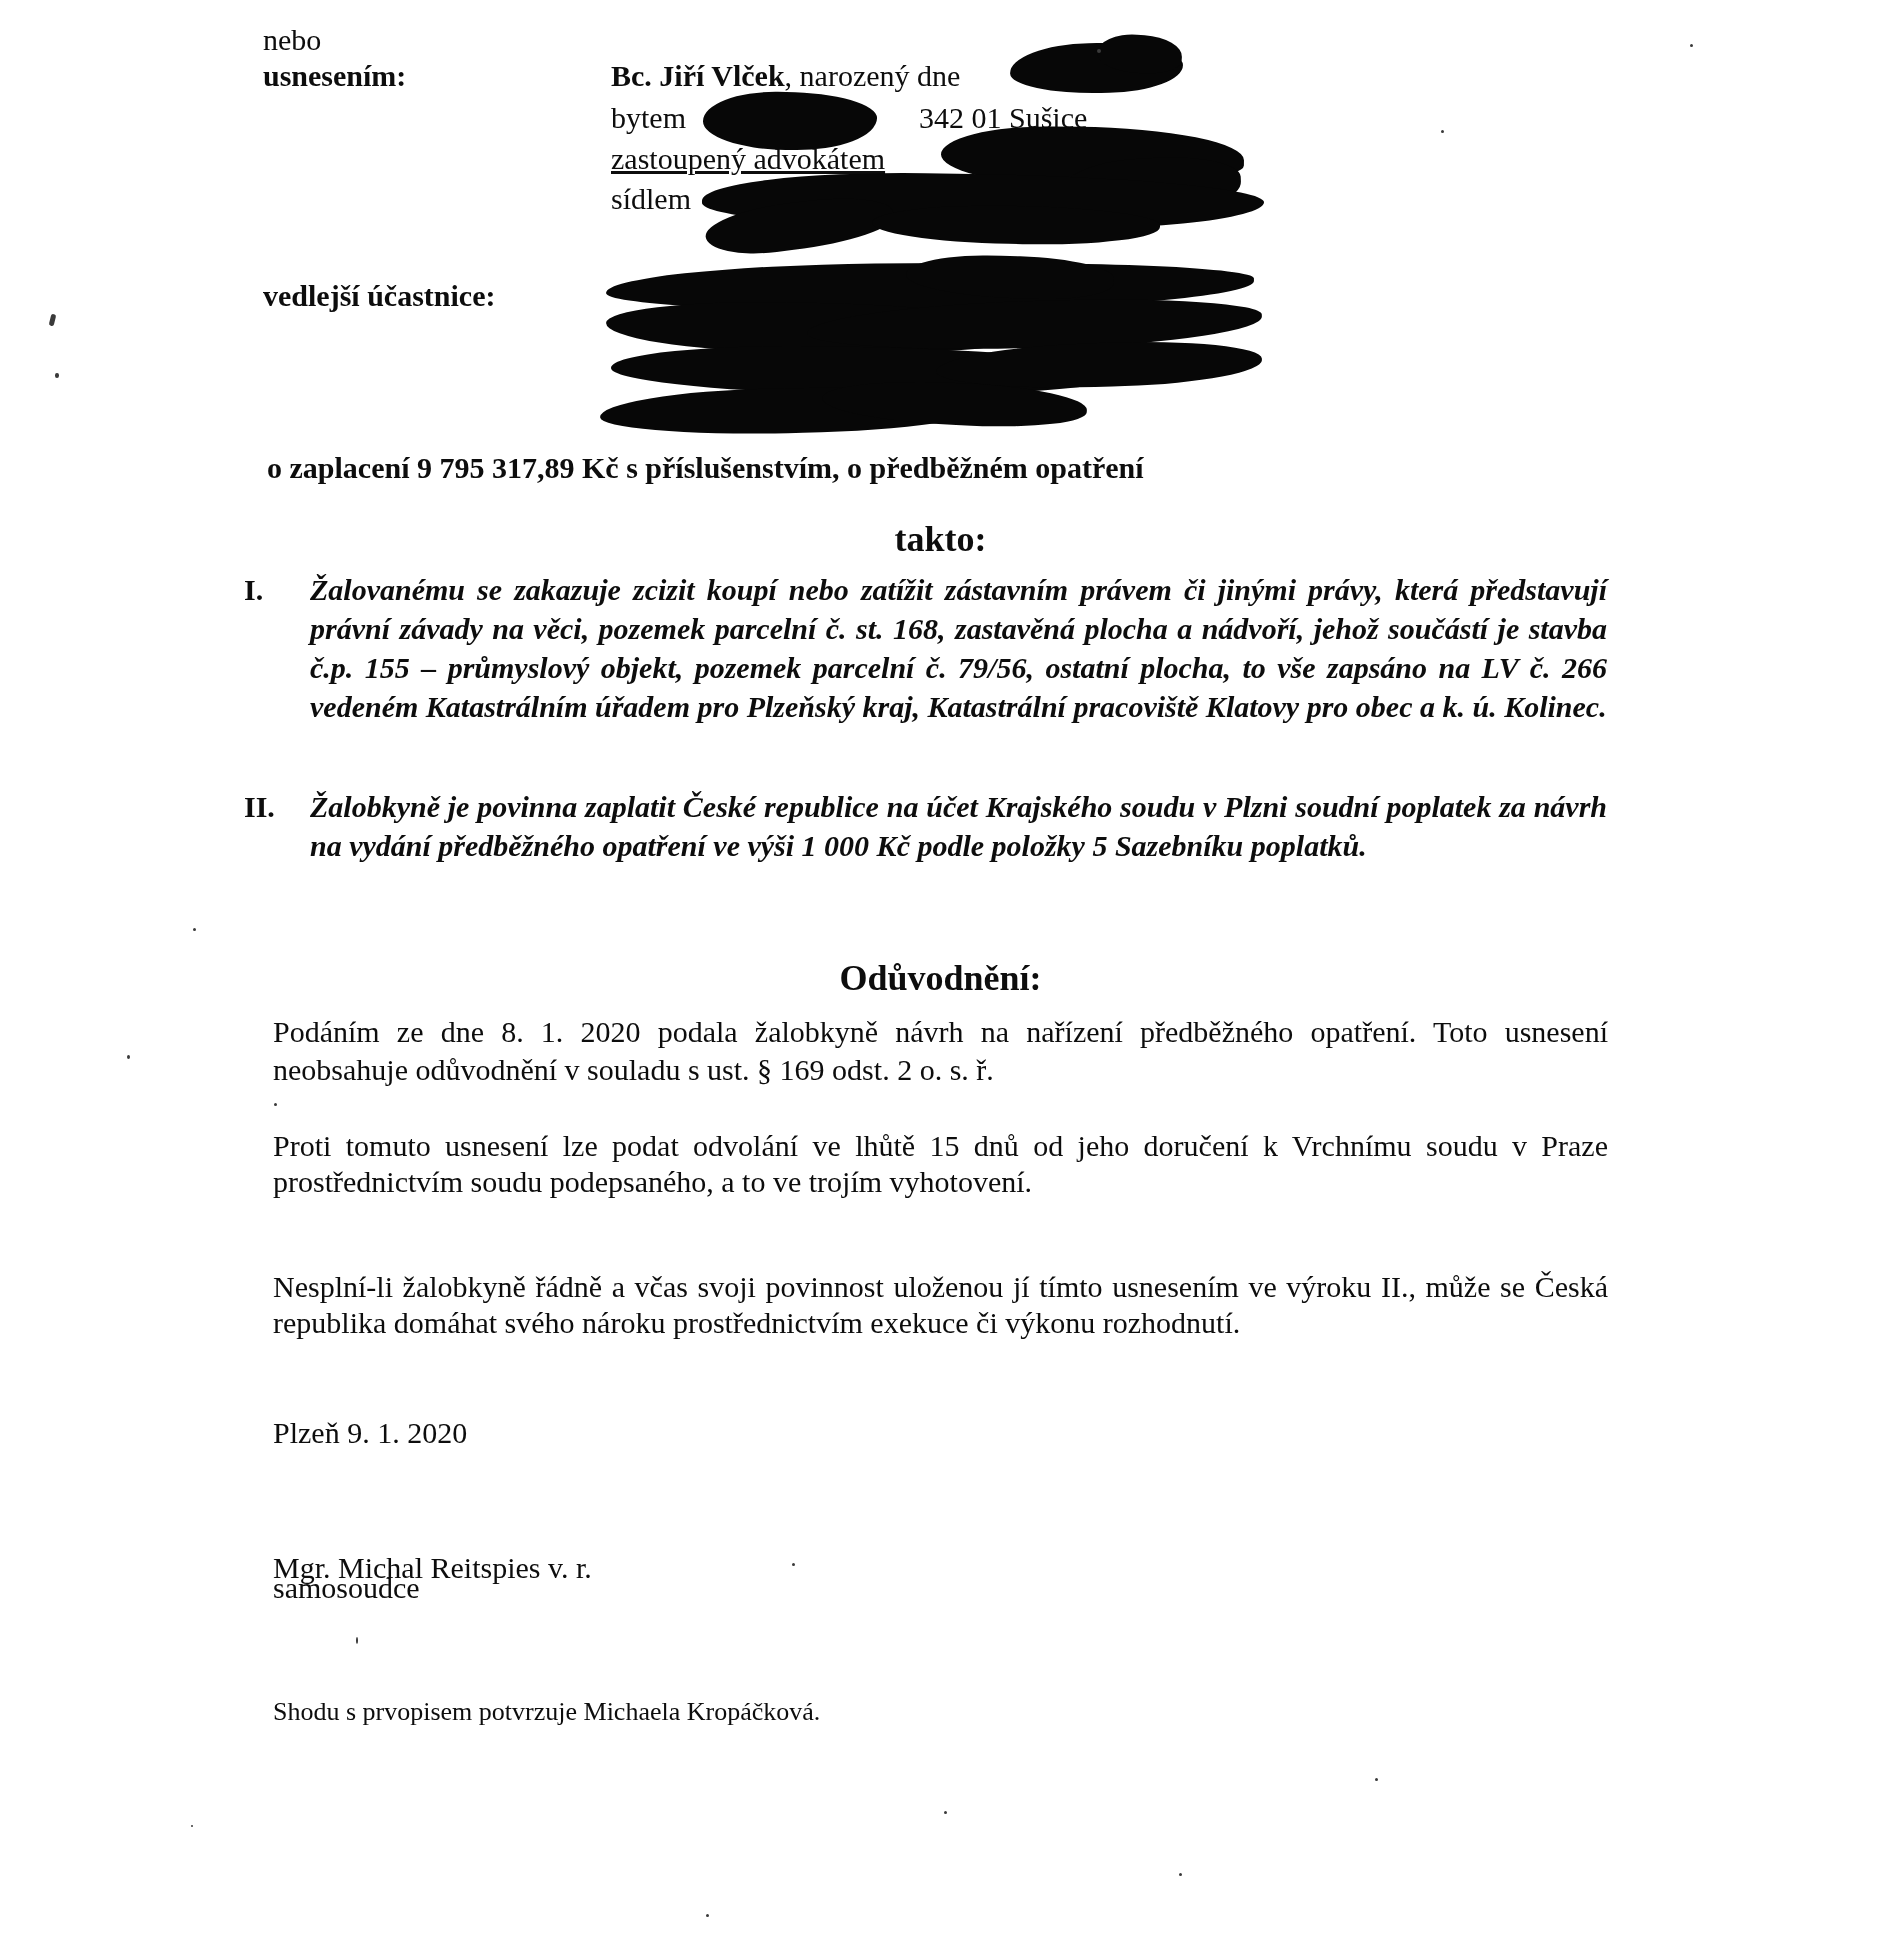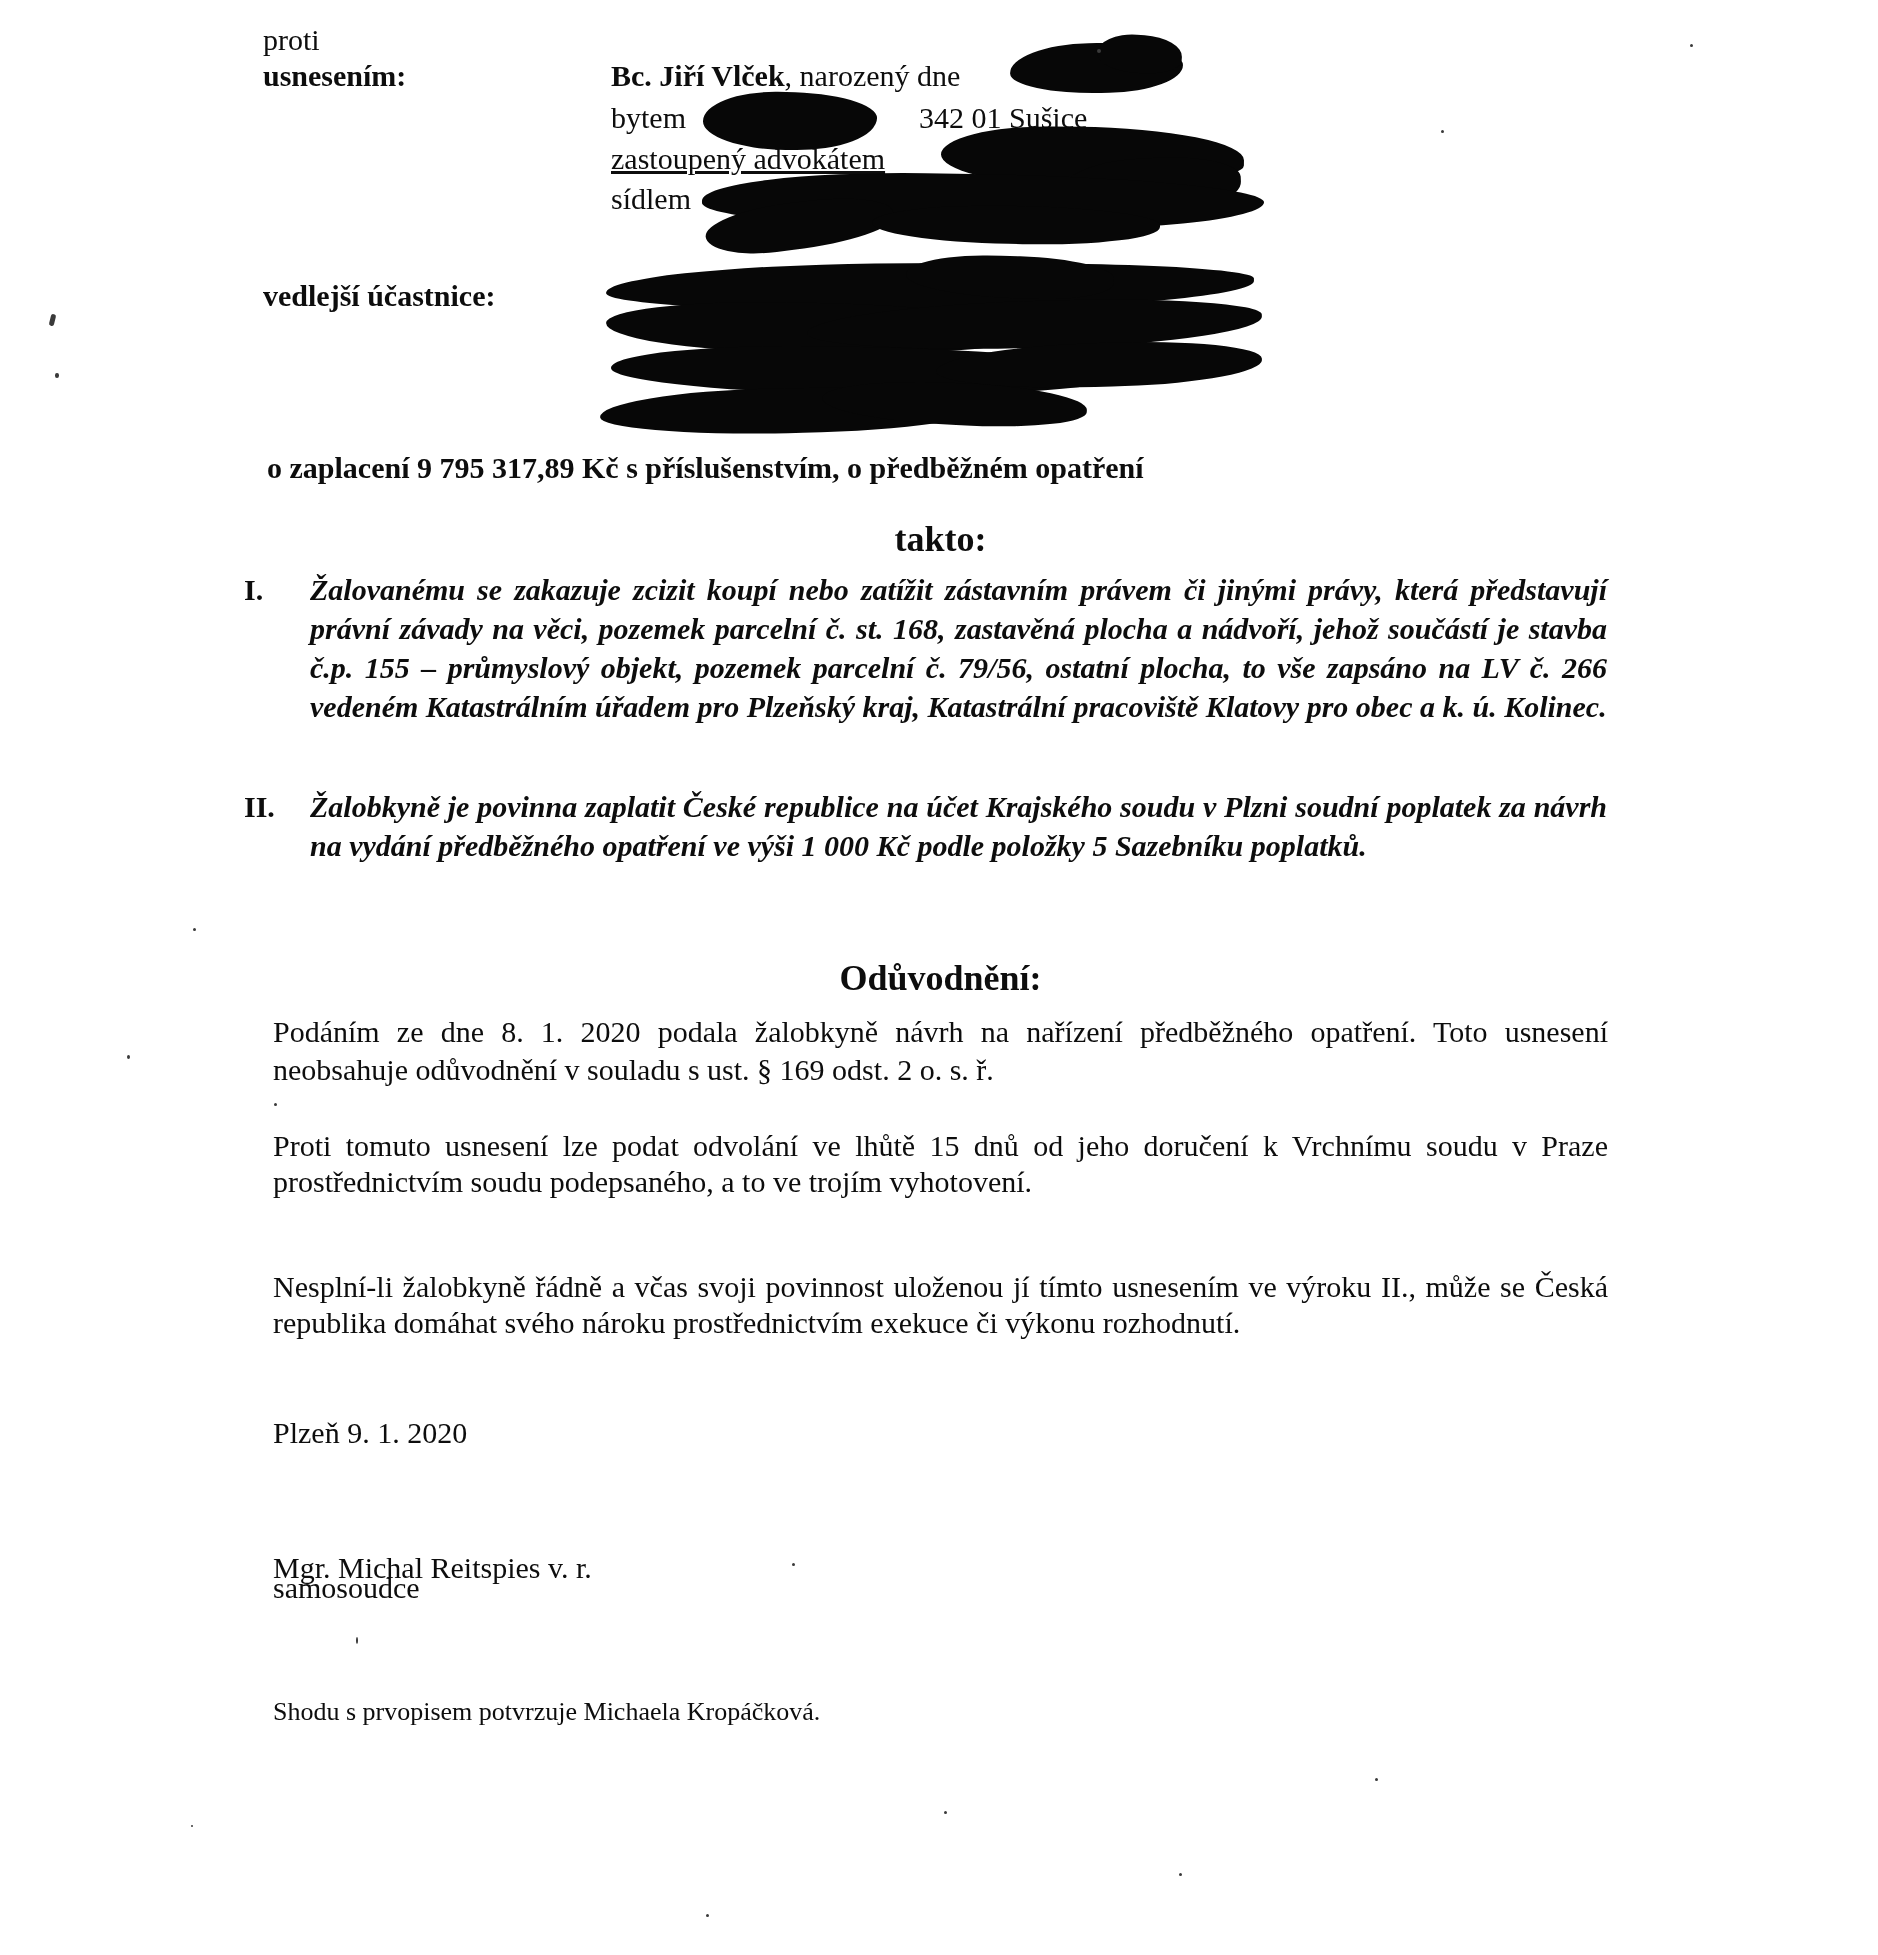--- a/index.html
+++ b/index.html
@@ -22,21 +22,21 @@
   .para2{font-size:30px;line-height:36px;text-align:justify;white-space:normal;}
   .small{font-size:26px;line-height:32px;}
   .rd{position:absolute;background:#070707;}
   .speck{position:absolute;background:#3a3a3a;border-radius:50%;}
 </style>
 </head>
 <body>
 
 <div class="page">
 
-  <div class="abs t" style="left:263px;top:21px;">proti</div>
+  <div class="abs t" style="left:263px;top:21px;">nebo</div>
   <div class="abs t b" style="left:263px;top:57px;">usnesením:</div>
 
   <div class="abs t" style="left:611px;top:57px;"><span class="b">Bc. Jiří Vlček</span><span>, narozený dne</span></div>
   <div class="abs t" style="left:611px;top:99px;">bytem</div>
   <div class="abs t" style="left:919px;top:99px;">342 01 Sušice</div>
   <div class="abs t" style="left:611px;top:140px;text-decoration:underline;">zastoupený advokátem</div>
   <div class="abs t" style="left:611px;top:180px;">sídlem</div>
 
   <div class="rd" style="left:1010px;top:43px;width:173px;height:50px;border-radius:48% 52% 45% 55%/60% 50% 55% 45%;transform:rotate(-1.2deg);"></div>
   <div class="rd" style="left:1097px;top:35px;width:85px;height:38px;border-radius:50%/60% 55% 45% 50%;transform:rotate(4deg);"></div>

